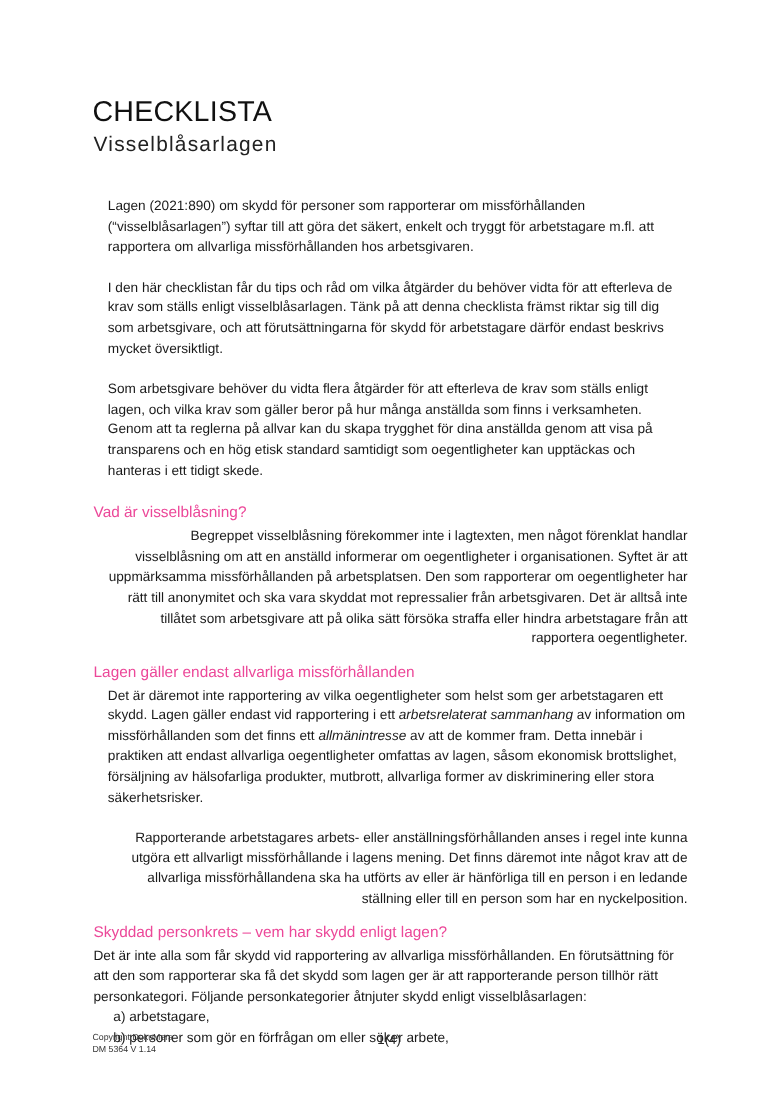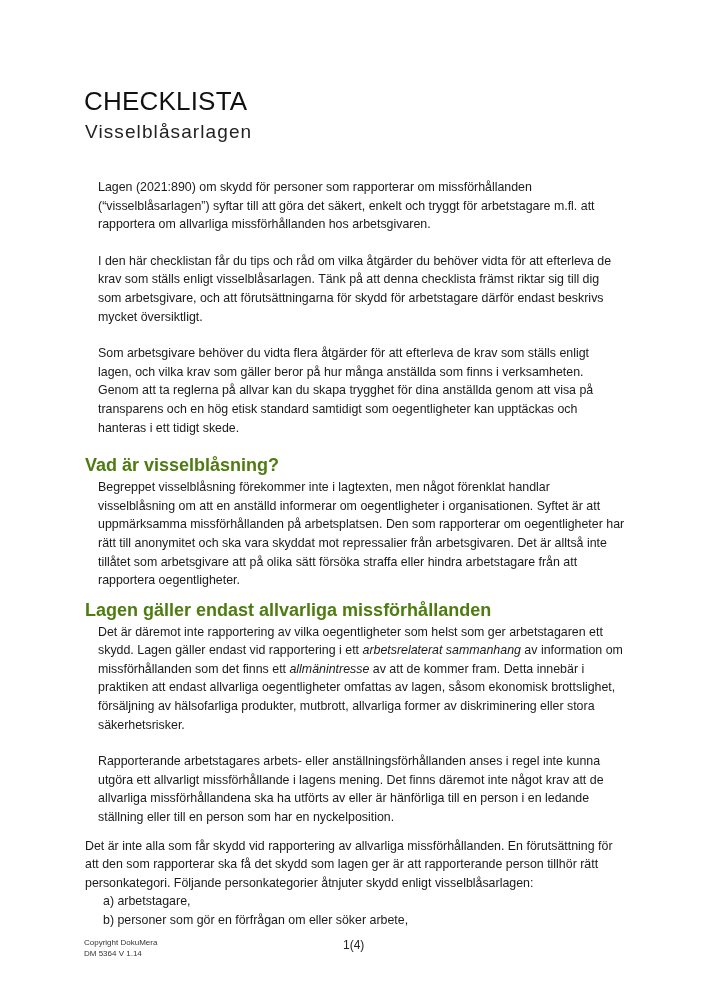--- a/index.html
+++ b/index.html
@@ -5,22 +5,22 @@
   html, body { margin: 0; padding: 0; background: #ffffff; }
   body { width: 707px; height: 1000px; position: relative; overflow: hidden;
          font-family: "Liberation Sans", sans-serif; color: #1a1a1a; }
   .page { position: absolute; left: 0; top: 0; width: 707px; height: 1000px; }
   .title { position: absolute; left: 84px; top: 86px; font-size: 26px; letter-spacing: 0.2px; color: #111; margin: 0; font-weight: normal; }
   .subtitle { position: absolute; left: 85px; top: 121px; font-size: 19px; letter-spacing: 1.1px; color: #222; margin: 0; }
   .content { position: absolute; left: 85px; top: 178px; width: 540px; font-size: 12.4px; line-height: 18.6px; color: #1a1a1a; }
   .content p { margin: 0 0 18px 13px; }
   .h1 { font-size: 17.5px; line-height: 22px; color: #111; margin: 30px 0 12px 0; font-weight: normal; }
   .h1 .num { display: inline-block; width: 26px; }
-  .h2 { font-size: 18px; line-height: 20px; color: #4d7c0f; margin: 0 0 3px 0; font-weight: bold; }
-  .content p.tight { margin-bottom: 10px; }
+  .h2 { font-size: 14px; line-height: 20px; color: #ec4899; margin: 0 0 3px 0; font-weight: normal; }
+  .content p.tight { margin-bottom: 10px; text-align: right; }
   .list { margin: 0; padding: 0 0 0 18px; list-style: none; }
   .list li { margin: 0; }
   em { }
   .page-number { position: absolute; left: 343px; top: 938px; font-size: 12px; color: #222; }
   .footer { position: absolute; left: 84px; top: 937px; font-size: 8px; line-height: 11px; color: #333; }
 </style>
 </head>
 <body>
 
 <div class="page">
@@ -33,20 +33,21 @@
     <p>Som arbetsgivare behöver du vidta flera åtgärder för att efterleva de krav som ställs enligt lagen, och vilka krav som gäller beror på hur många anställda som finns i verksamheten. Genom att ta reglerna på allvar kan du skapa trygghet för dina anställda genom att visa på transparens och en hög etisk standard samtidigt som oegentligheter kan upptäckas och hanteras i ett tidigt skede.</p>
 
 
     <h3 class="h2">Vad är visselblåsning?</h3>
     <p class="tight">Begreppet visselblåsning förekommer inte i lagtexten, men något förenklat handlar visselblåsning om att en anställd informerar om oegentligheter i organisationen. Syftet är att uppmärksamma missförhållanden på arbetsplatsen. Den som rapporterar om oegentligheter har rätt till anonymitet och ska vara skyddat mot repressalier från arbetsgivaren. Det är alltså inte tillåtet som arbetsgivare att på olika sätt försöka straffa eller hindra arbetstagare från att rapportera oegentligheter.</p>
 
     <h3 class="h2">Lagen gäller endast allvarliga missförhållanden</h3>
     <p><span>Det är däremot inte rapportering av vilka oegentligheter som helst som ger arbetstagaren ett skydd. Lagen gäller endast vid rapportering i ett </span><em>arbetsrelaterat sammanhang</em><span> av information om missförhållanden som det finns ett </span><em>allmänintresse</em><span> av att de kommer fram. Detta innebär i praktiken att endast allvarliga oegentligheter omfattas av lagen, såsom ekonomisk brottslighet, försäljning av hälsofarliga produkter, mutbrott, allvarliga former av diskriminering eller stora säkerhetsrisker.</span></p>
     <p class="tight">Rapporterande arbetstagares arbets- eller anställningsförhållanden anses i regel inte kunna utgöra ett allvarligt missförhållande i lagens mening. Det finns däremot inte något krav att de allvarliga missförhållandena ska ha utförts av eller är hänförliga till en person i en ledande ställning eller till en person som har en nyckelposition.</p>
 
+    <h3 class="h2">Skyddad personkrets – vem har skydd enligt lagen?</h3>
     <p style="margin:0">Det är inte alla som får skydd vid rapportering av allvarliga missförhållanden. En förutsättning för att den som rapporterar ska få det skydd som lagen ger är att rapporterande person tillhör rätt personkategori. Följande personkategorier åtnjuter skydd enligt visselblåsarlagen:</p>
     <ul class="list">
       <li>a) arbetstagare,</li>
       <li>b) personer som gör en förfrågan om eller söker arbete,</li>
     </ul>
   </div>
 
   <div class="page-number">1(4)</div>
   <div class="footer">
     <div>Copyright DokuMera</div>

